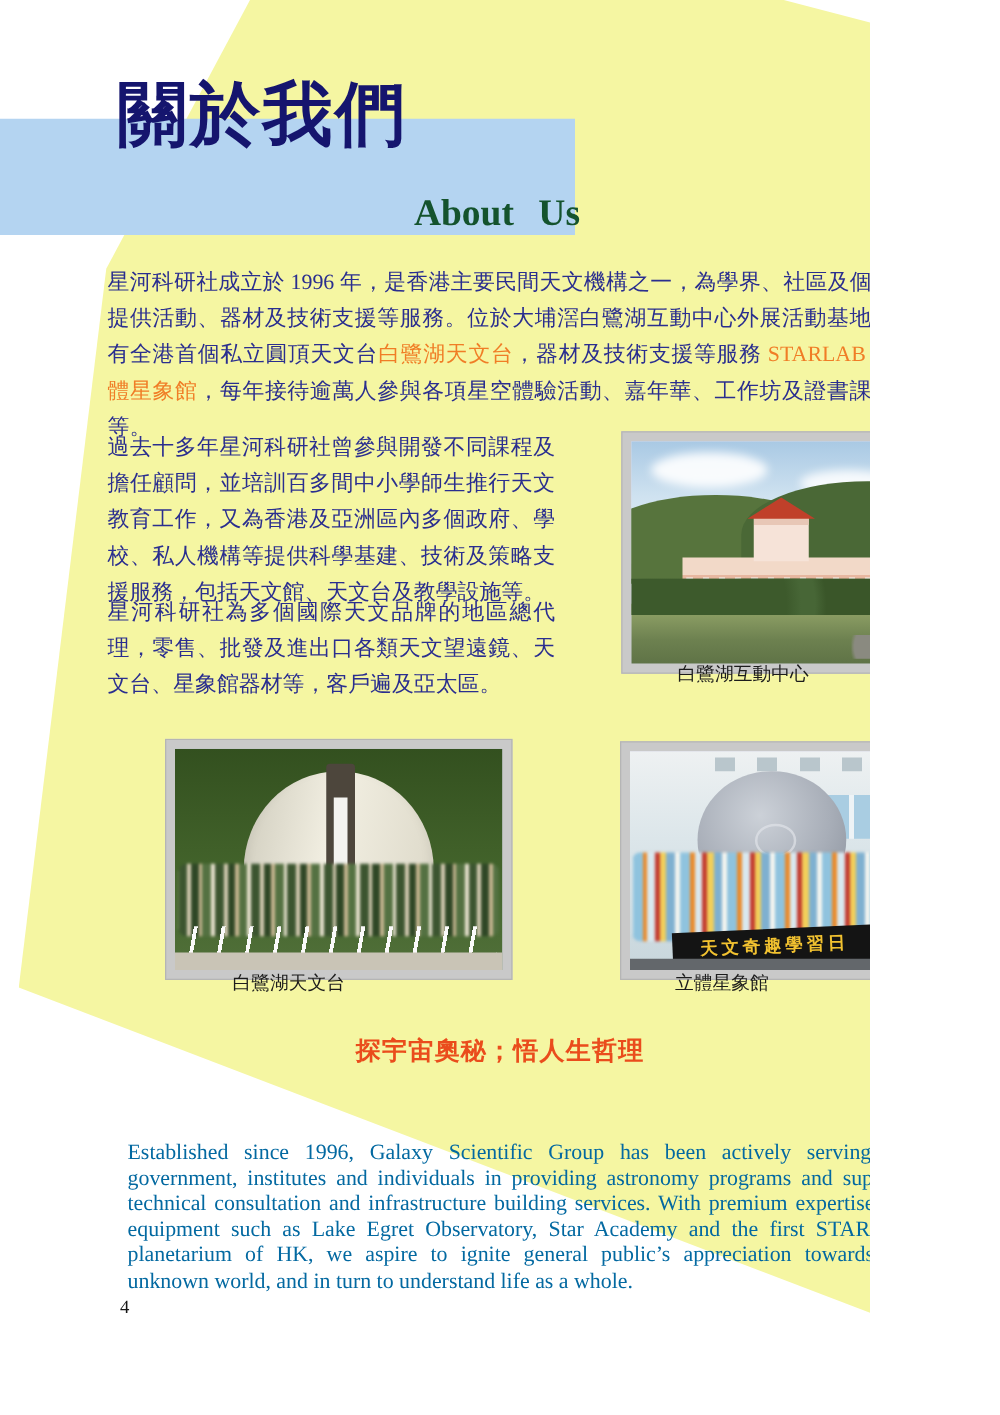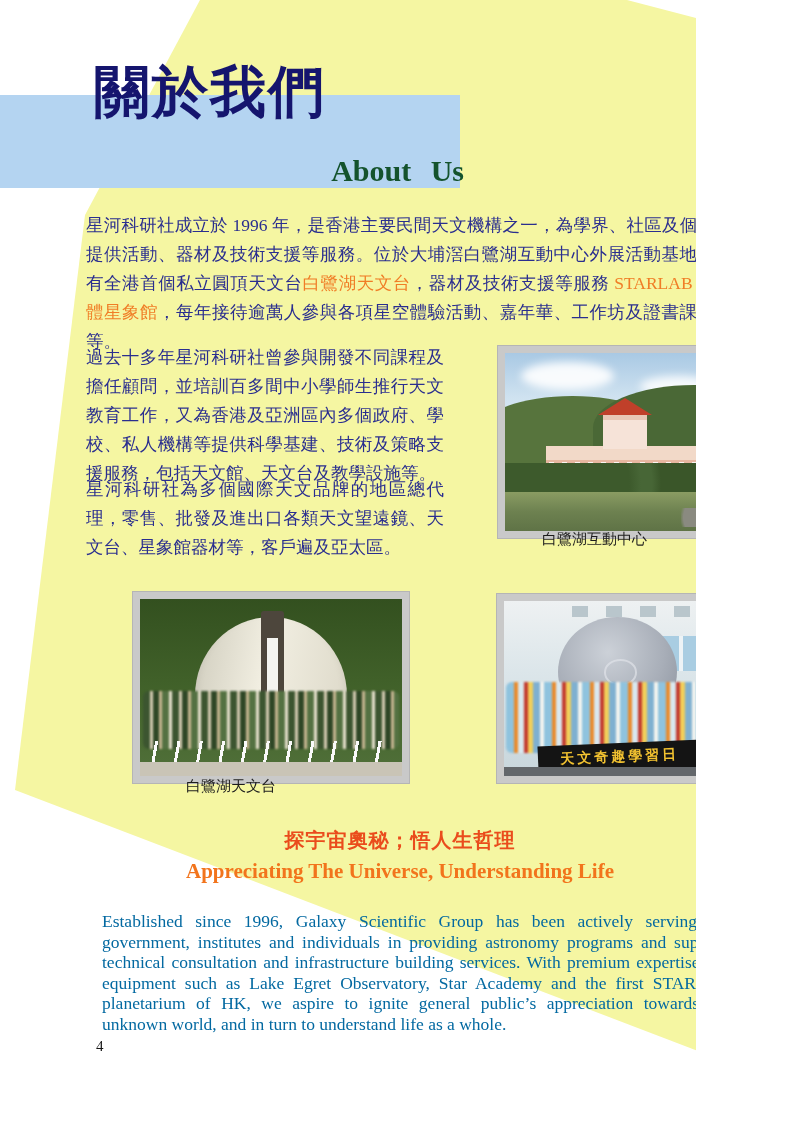--- a/index.html
+++ b/index.html
@@ -156,21 +156,21 @@
       <div class="ph3-wall"></div>
       <div class="ph3-vents"></div>
       <div class="ph3-windows"></div>
       <div class="ph3-dome"></div>
       <div class="ph3-swirl"></div>
       <div class="ph3-crowd"></div>
       <div class="ph3-banner">天文奇趣學習日</div>
       <div class="ph3-floor"></div>
     </div>
   </figure>
+  <div class="cap cap3">立體星象館</div>
 
   <p class="slogan-zh">探宇宙奧秘；悟人生哲理</p>
-  <p class="slogan-en">Appreciating The Universe, Understanding Life</p>
 
   <p class="about-en">Established since 1996, Galaxy Scientific Group has been actively serving the government, institutes and individuals in providing astronomy programs and support, technical consultation and infrastructure building services. With premium expertise and equipment such as Lake Egret Observatory, Star Academy and the first STARLAB planetarium of HK, we aspire to ignite general public’s appreciation towards the unknown world, and in turn to understand life as a whole.</p>
 
   <div class="page-num">4</div>
 
 </div>
 
 </body></html>

